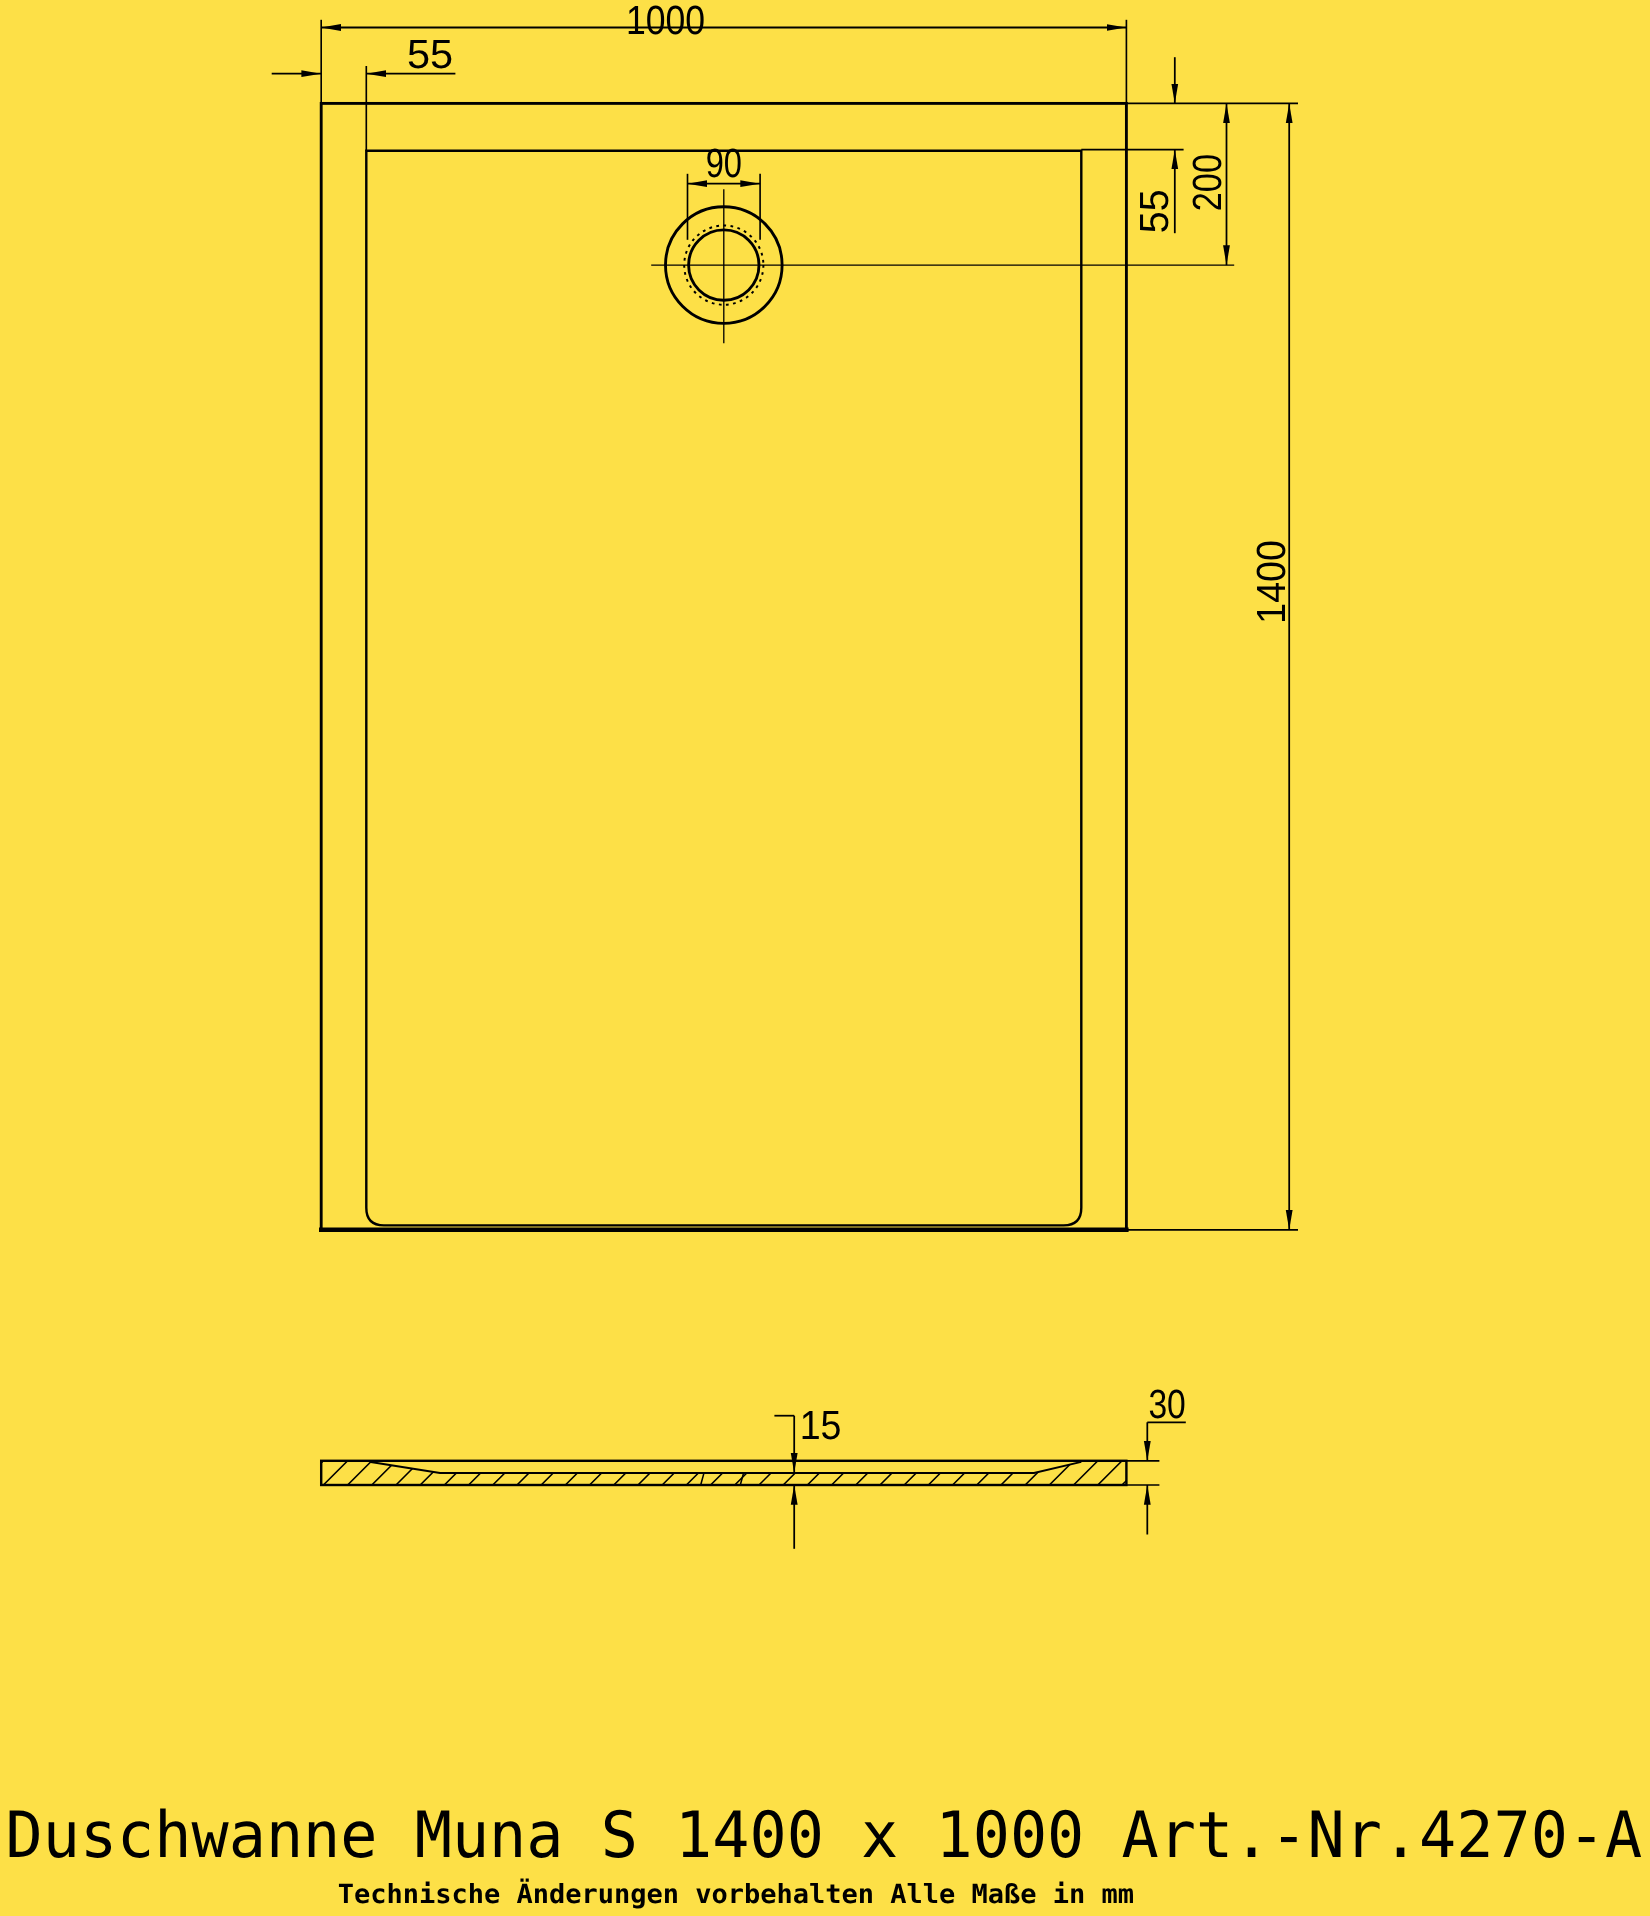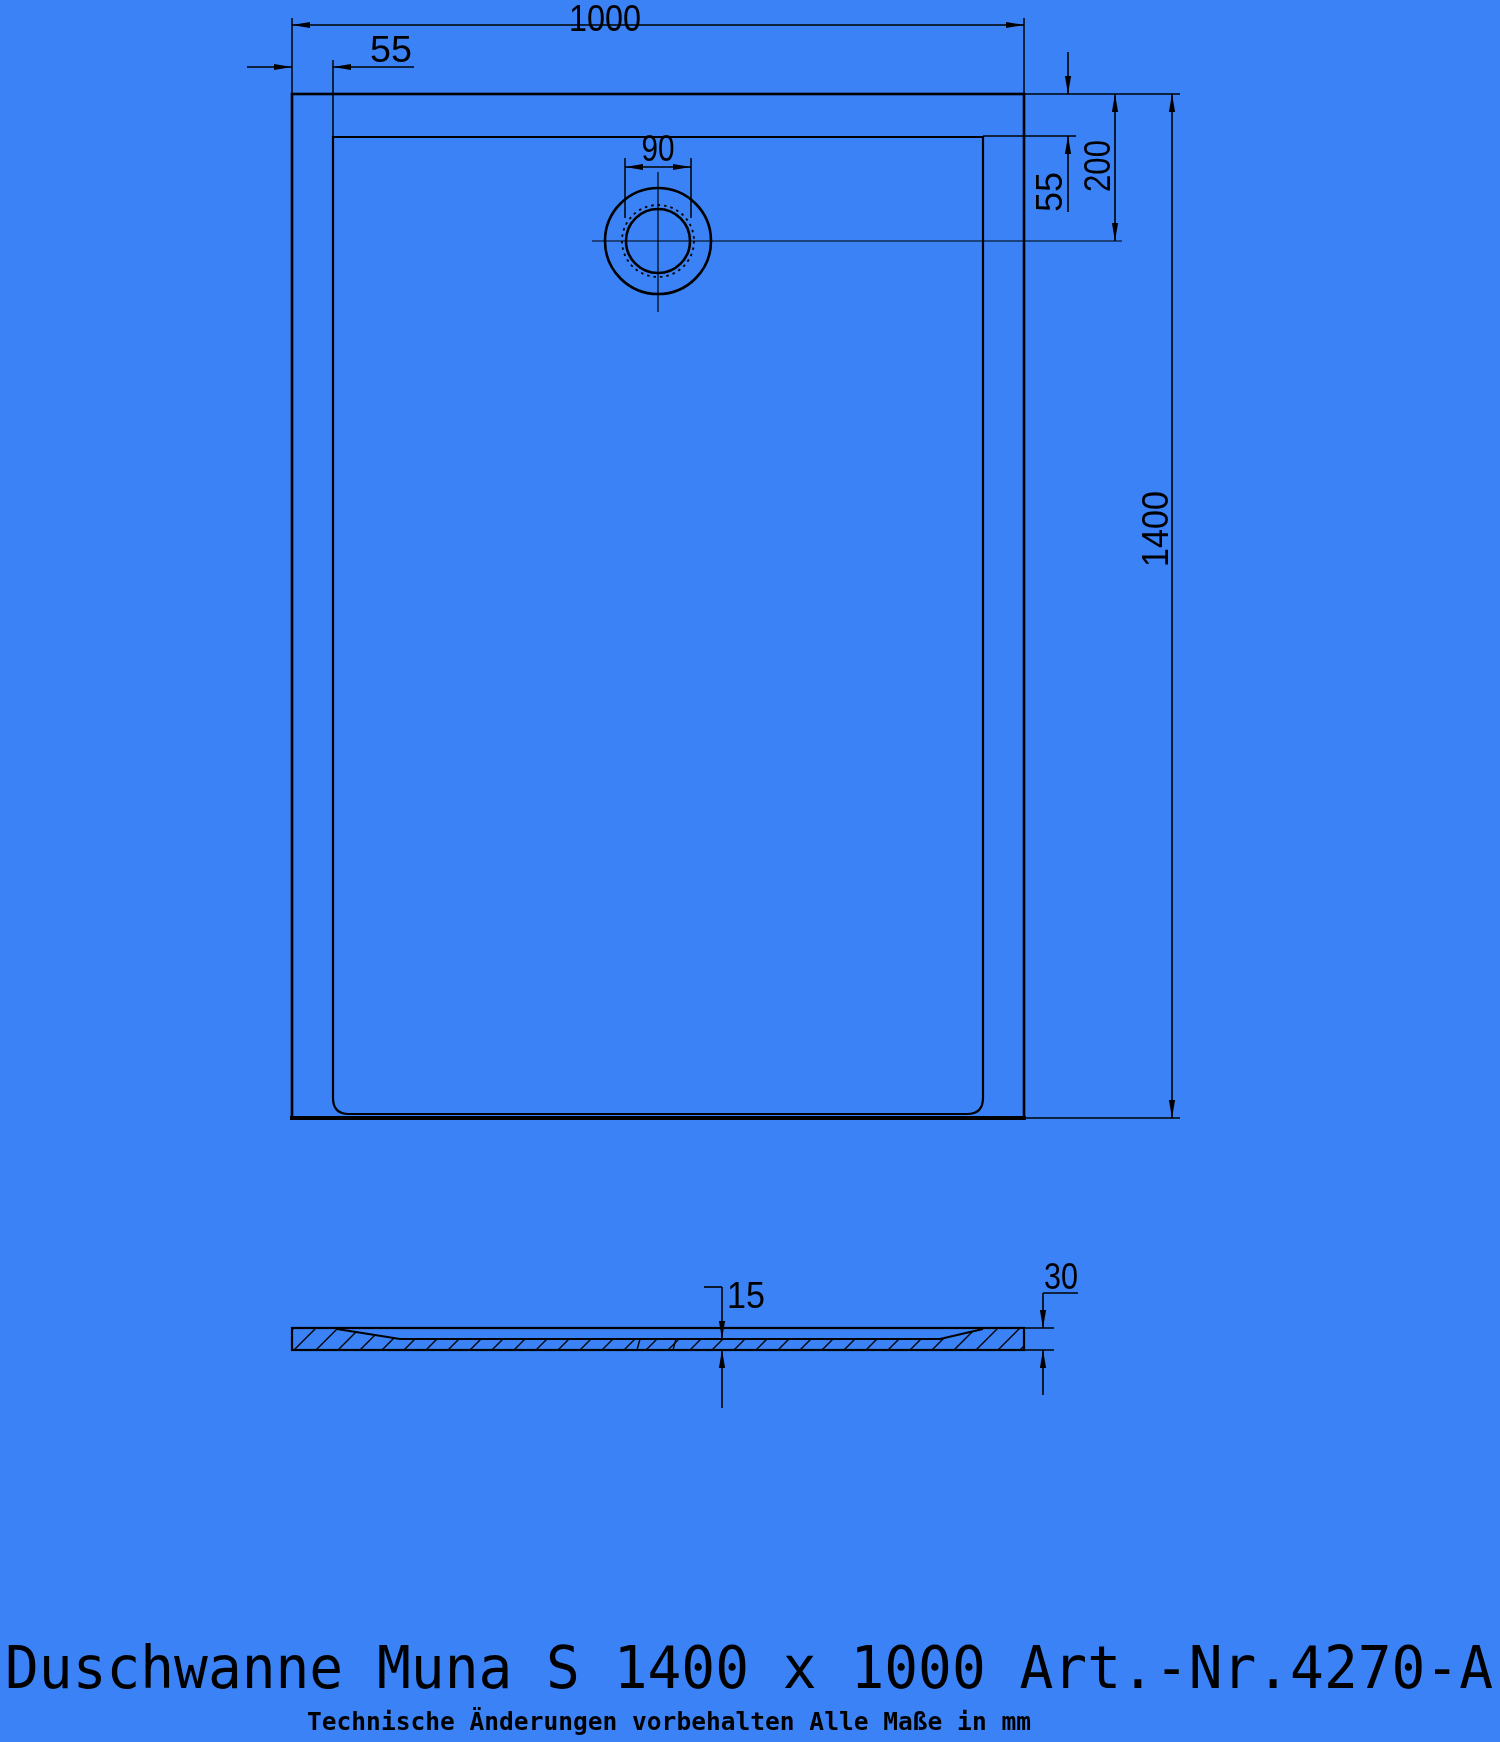--- a/index.html
+++ b/index.html
@@ -1,16 +1,16 @@
 <!DOCTYPE html>
 <html><head>
 <meta charset="utf-8">
 <style>
   html,body{margin:0;padding:0;background:#ffffff;}
-  #page{position:relative;width:1500px;height:1742px;background:#3b82f6;overflow:hidden;
+  #page{position:relative;width:1500px;height:1742px;background:#fde047;overflow:hidden;
         font-family:"Liberation Sans",sans-serif;}
   svg{position:absolute;left:0;top:0;}
   .ln{stroke:#000;fill:none;}
   .dim{stroke:#000;stroke-width:1.6;fill:none;}
   .ext{stroke:#000;stroke-width:1.5;fill:none;}
   .thin{stroke:#000;stroke-width:1.2;fill:none;}
   .dimtxt{font-family:"Liberation Sans",sans-serif;font-size:37px;fill:#000;}
   .titletxt{font-family:"DejaVu Sans Mono",monospace;font-size:58px;fill:#000;}
   .foottxt{font-family:"DejaVu Sans Mono",monospace;font-size:24px;font-weight:bold;fill:#000;}
 </style>

